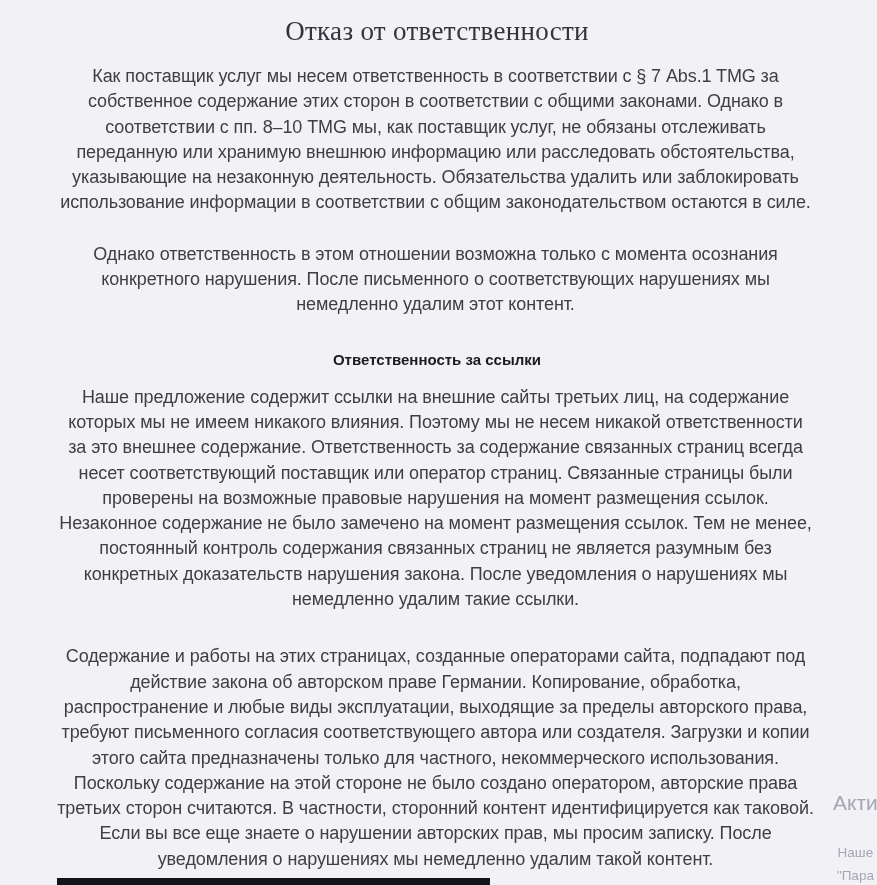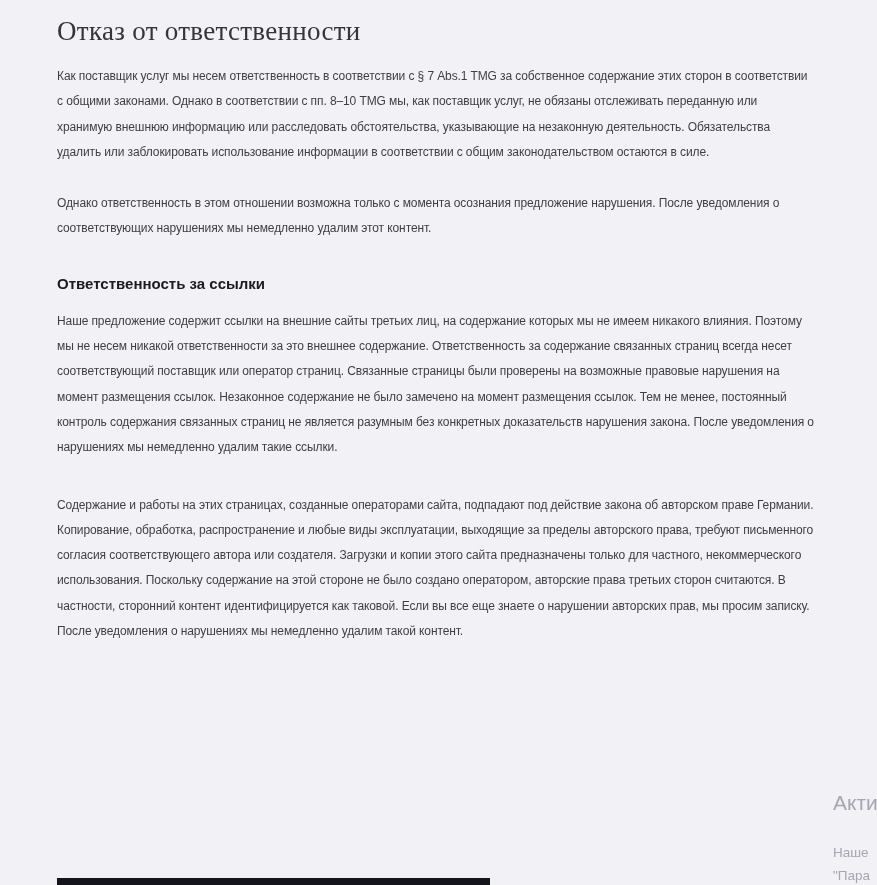--- a/index.html
+++ b/index.html
@@ -4,21 +4,21 @@
 <style>
   :root{
     --background:#f1f1f6;
     --text:#3e3e44;
     --heading:#1a1a1f;
     --title:#34343b;
     --link:#3d3bd8;
     --watermark:#a6a6b2;
     --bottom-bar:#14141c;
   }
-  *{box-sizing:border-box;}
+  *{box-sizing:border-box;text-align:center;}
   html,body{margin:0;padding:0;}
   body{
     width:877px;height:885px;position:relative;overflow:hidden;
     background:var(--background);
     font-family:"Liberation Sans",sans-serif;
     color:var(--text);
   }
   .page{padding:13px 60px 0 57px;}
   .page-title{
     font-family:"Liberation Serif",serif;
@@ -27,21 +27,21 @@
     margin:0 0 15px 0;
   }
   .section-heading{
     font-size:15px;font-weight:700;color:var(--heading);
     margin:0 0 15px 0;line-height:20px;
   }
   .section{margin:0 0 6px 0;}
   .section + .section{margin-top:32px;}
   .body-par{
     max-width:757px;
-    font-size:12px;line-height:25.3px;letter-spacing:-0.1px;
+    font-size:18px;line-height:25.3px;letter-spacing:-0.1px;
     margin:0 0 26px 0;color:var(--text);
   }
   .body-par:last-child{margin-bottom:0;}
   .source-line{
     max-width:757px;font-size:15.5px;line-height:25.3px;letter-spacing:-0.1px;
     margin:-22px 0 0 0;color:var(--text);
   }
   .source-link{color:var(--link);text-decoration:underline;cursor:pointer;}
   .watermark{
     position:absolute;left:833px;top:790px;
@@ -57,21 +57,21 @@
 </style>
 </head>
 <body>
 
 <div class="page">
 
   <h1 class="page-title">Отказ от ответственности</h1>
 
   <div class="section">
     <p class="body-par">Как поставщик услуг мы несем ответственность в соответствии с § 7 Abs.1 TMG за собственное содержание этих сторон в соответствии с общими законами. Однако в соответствии с пп. 8–10 TMG мы, как поставщик услуг, не обязаны отслеживать переданную или хранимую внешнюю информацию или расследовать обстоятельства, указывающие на незаконную деятельность. Обязательства удалить или заблокировать использование информации в соответствии с общим законодательством остаются в силе.</p>
-    <p class="body-par">Однако ответственность в этом отношении возможна только с момента осознания предложение нарушения. После уведомления о соответствующих нарушениях мы немедленно удалим этот контент.</p>
+    <p class="body-par">Однако ответственность в этом отношении возможна только с момента осознания конкретного нарушения. После письменного о соответствующих нарушениях мы немедленно удалим этот контент.</p>
   </div>
 
   <div class="section">
     <h3 class="section-heading">Ответственность за ссылки</h3>
     <p class="body-par">Наше предложение содержит ссылки на внешние сайты третьих лиц, на содержание которых мы не имеем никакого влияния. Поэтому мы не несем никакой ответственности за это внешнее содержание. Ответственность за содержание связанных страниц всегда несет соответствующий поставщик или оператор страниц. Связанные страницы были проверены на возможные правовые нарушения на момент размещения ссылок. Незаконное содержание не было замечено на момент размещения ссылок. Тем не менее, постоянный контроль содержания связанных страниц не является разумным без конкретных доказательств нарушения закона. После уведомления о нарушениях мы немедленно удалим такие ссылки.</p>
   </div>
 
   <div class="section">
     <p class="body-par">Содержание и работы на этих страницах, созданные операторами сайта, подпадают под действие закона об авторском праве Германии. Копирование, обработка, распространение и любые виды эксплуатации, выходящие за пределы авторского права, требуют письменного согласия соответствующего автора или создателя. Загрузки и копии этого сайта предназначены только для частного, некоммерческого использования. Поскольку содержание на этой стороне не было создано оператором, авторские права третьих сторон считаются. В частности, сторонний контент идентифицируется как таковой. Если вы все еще знаете о нарушении авторских прав, мы просим записку. После уведомления о нарушениях мы немедленно удалим такой контент.</p>
   </div>

